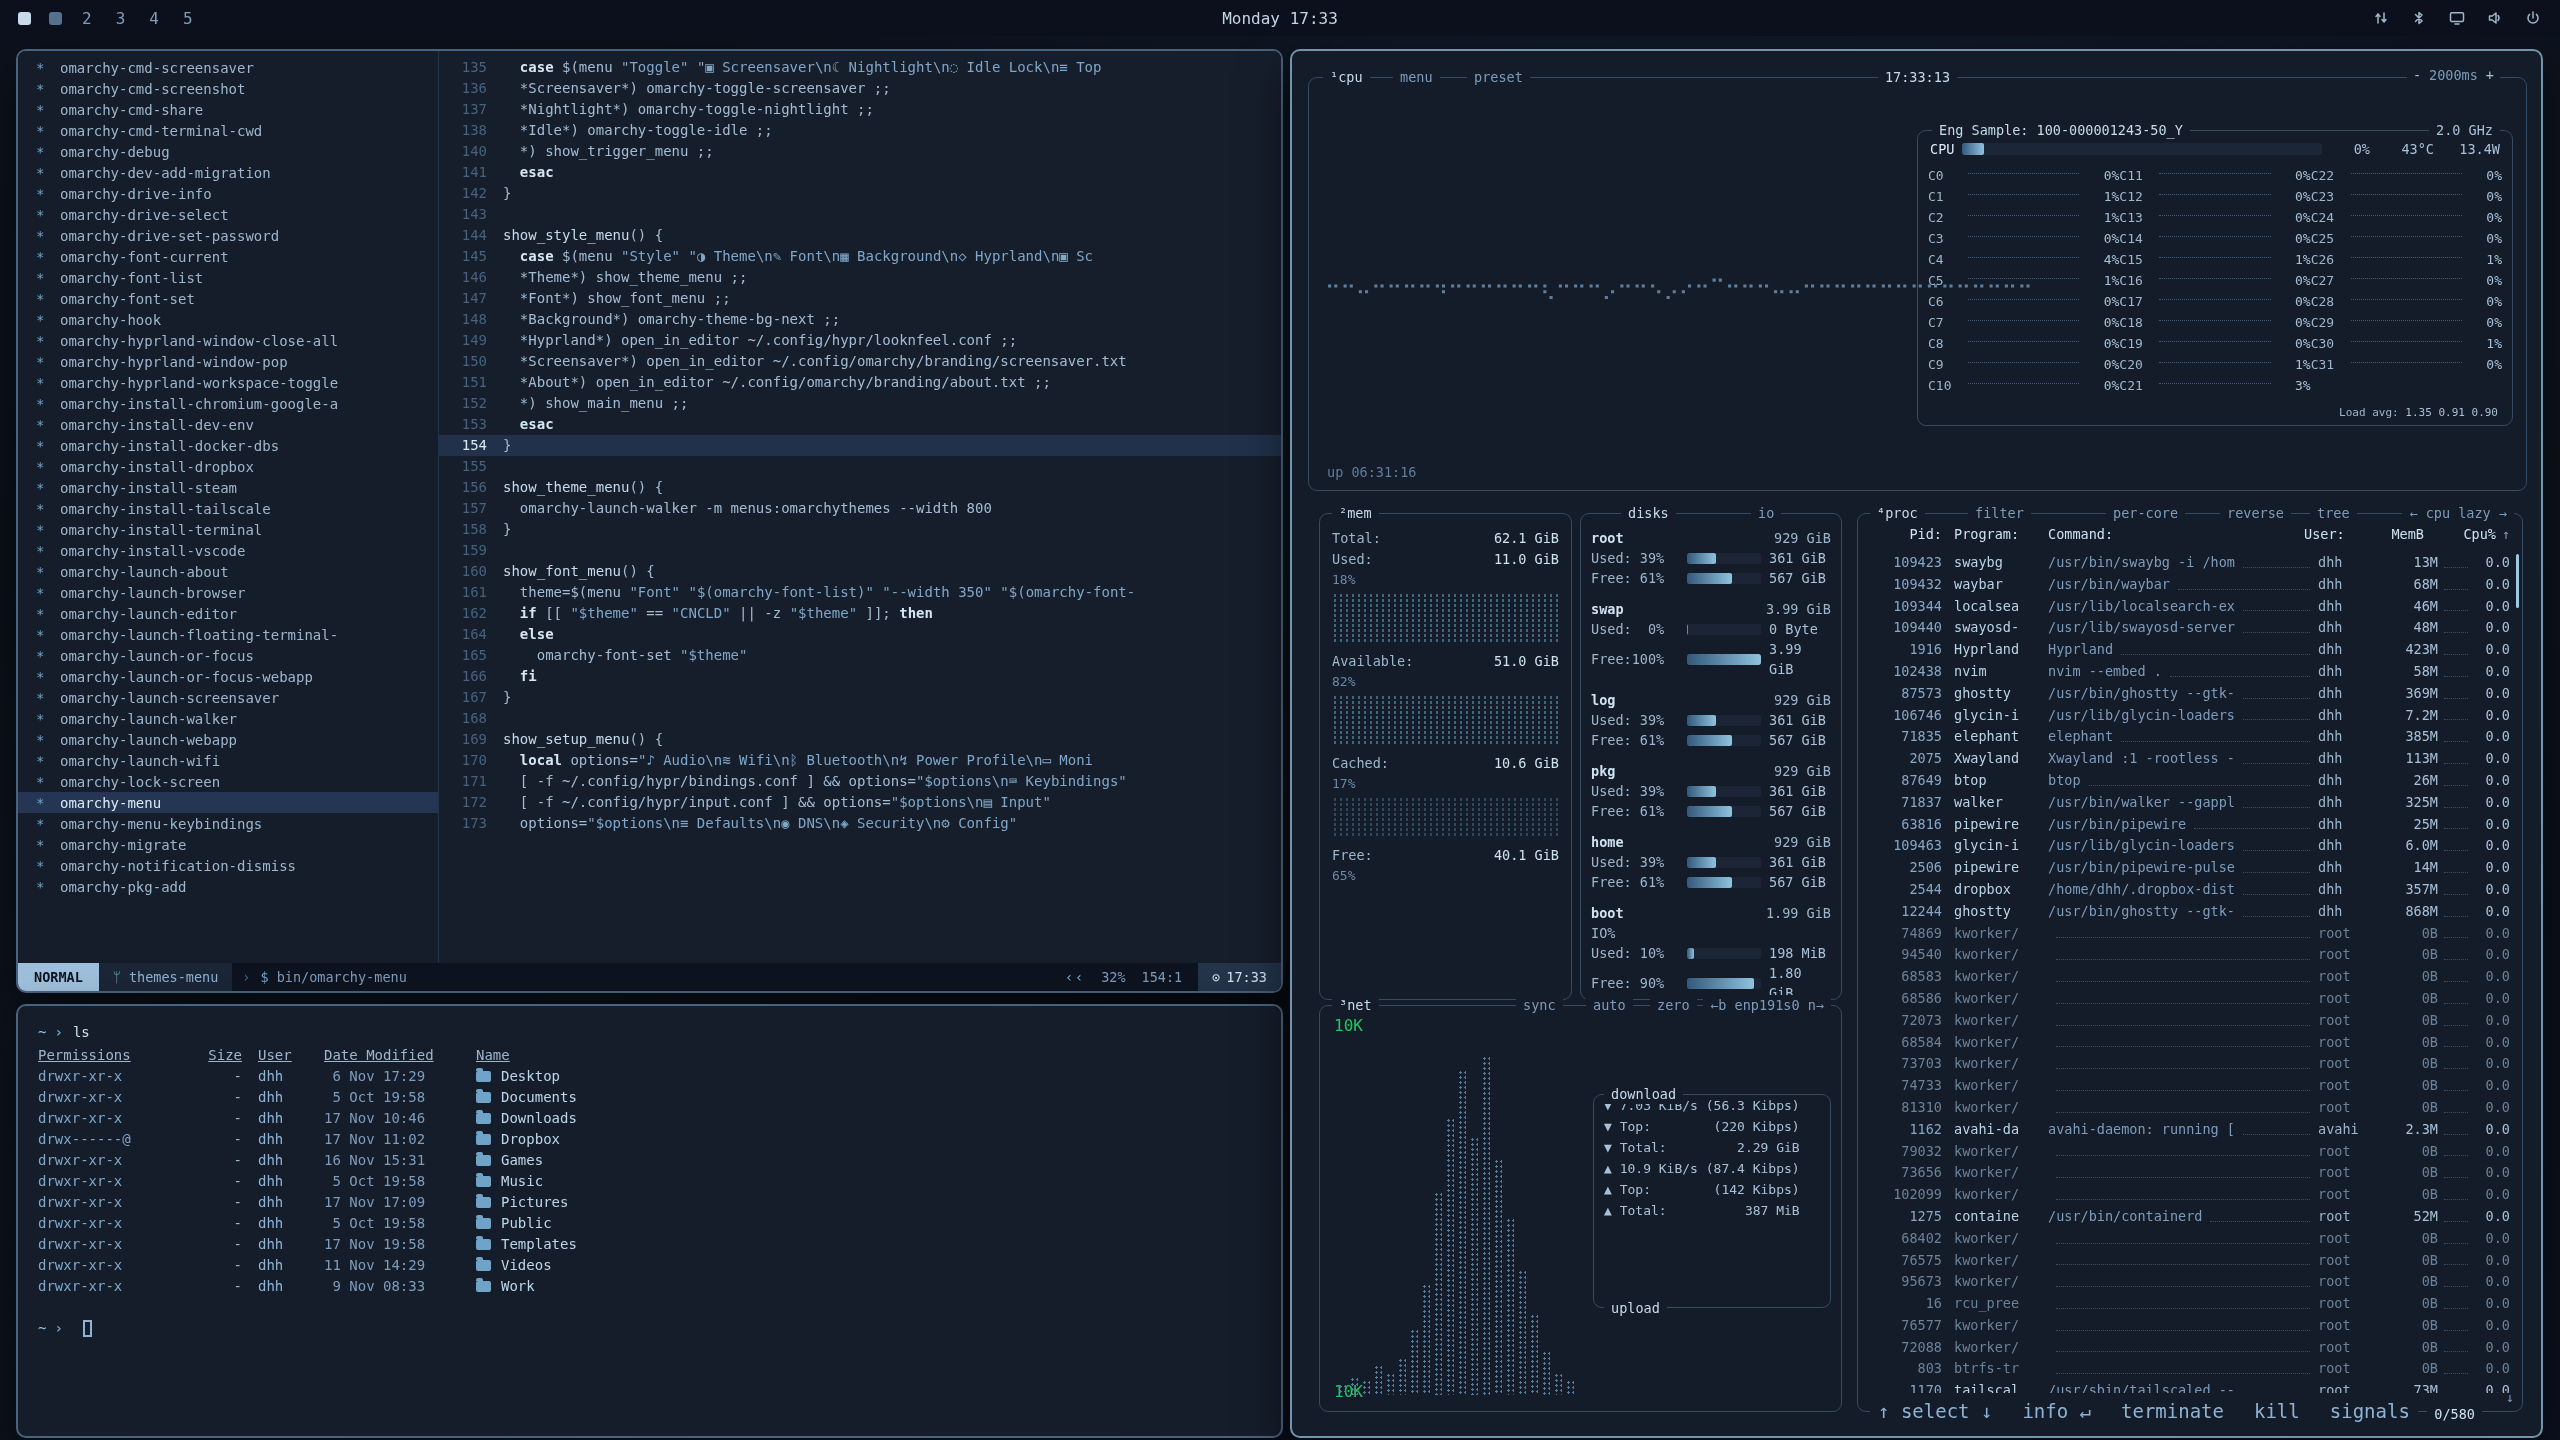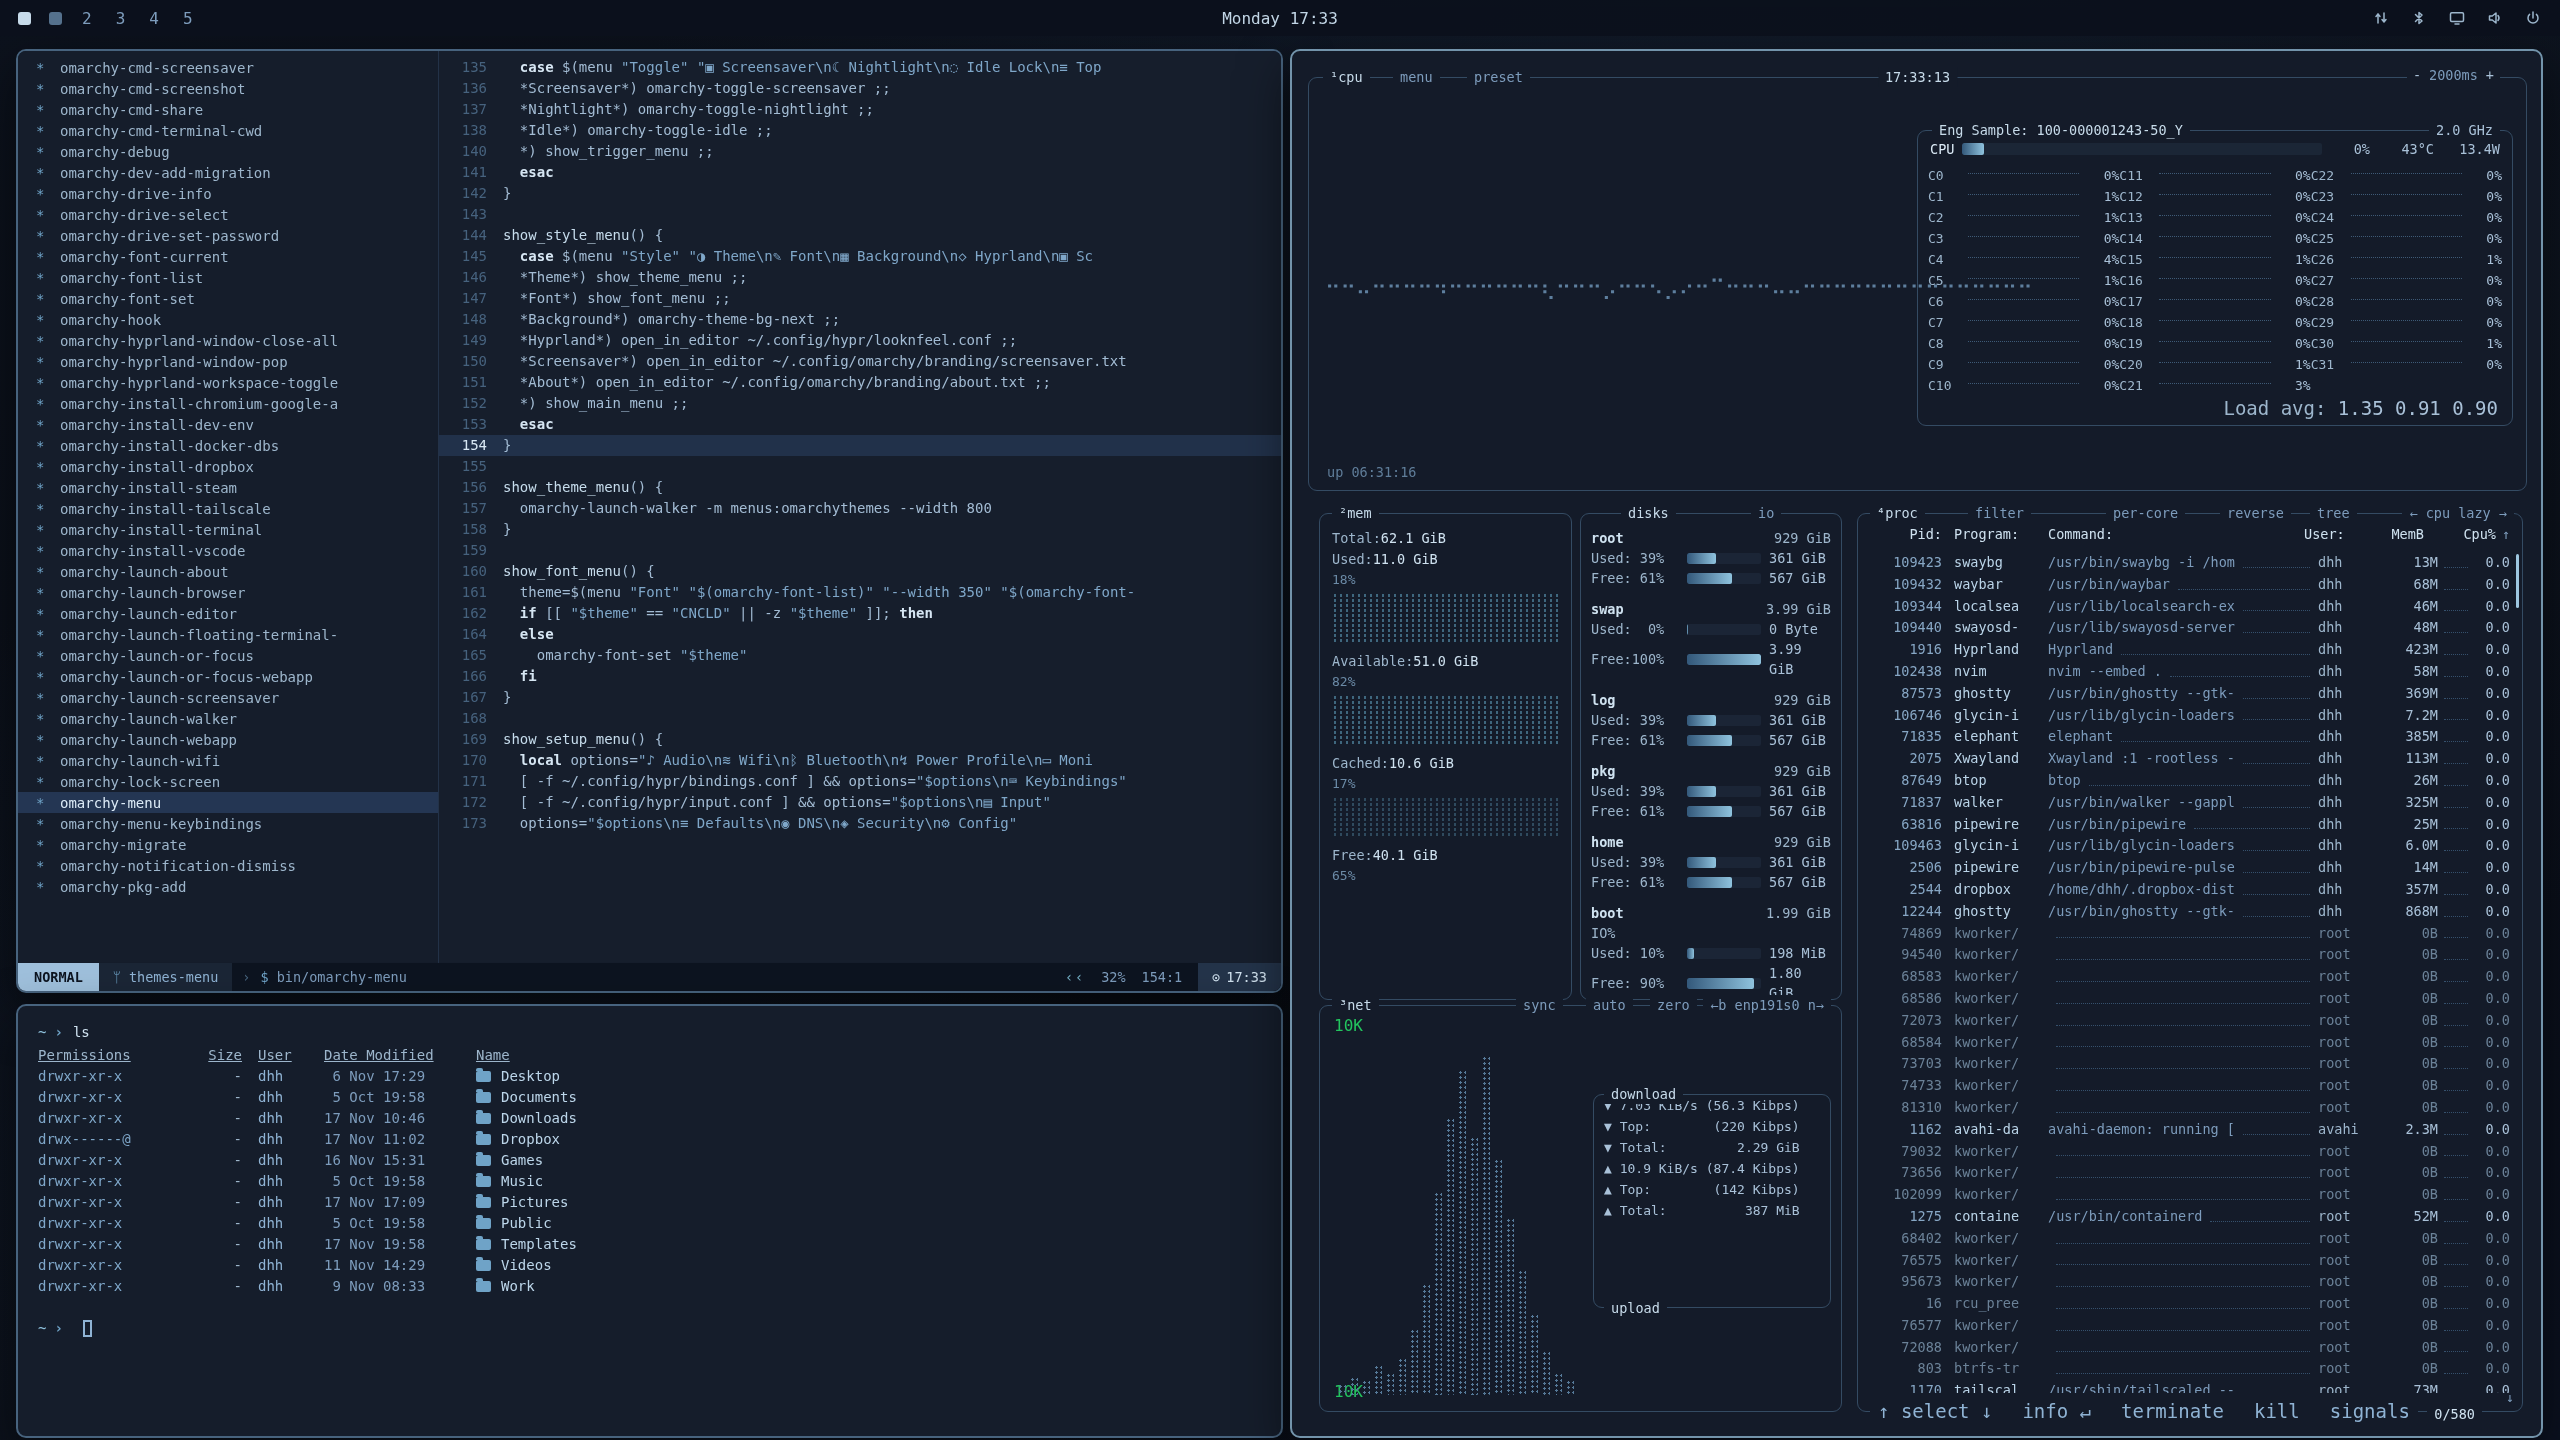--- a/index.html
+++ b/index.html
@@ -84,28 +84,28 @@
   .meter{flex:1;height:12px;background:#1b2636;border-radius:2px;position:relative;overflow:hidden}
   .meter-fill{position:absolute;left:0;top:0;bottom:0;width:6%;background:linear-gradient(90deg,#33587a,#8fc3de);border-radius:2px}
   .cpupct{width:40px;text-align:right;color:#a9c1d8}
   .cputemp{width:56px;text-align:right;color:#a9c1d8}
   .cpuwatt{width:58px;text-align:right;color:#a9c1d8}
   .cores{display:grid;grid-template-rows:repeat(11,21px);grid-auto-flow:column;grid-auto-columns:1fr;padding:2px 10px 0}
   .core{display:flex;align-items:center;font-size:13px}
   .cname{width:36px;color:#9db6cc;flex:none}
   .cdots{flex:1;border-bottom:1px dotted #3e5a76;margin:0 6px 5px 4px}
   .cpct{width:34px;text-align:right;color:#a9c1d8;flex:none}
-  .load{position:absolute;right:14px;bottom:6px;font-size:19px;color:#a9c1d8}
+  .load{position:absolute;right:14px;bottom:6px;font-size:11px;color:#a9c1d8}
   .load .llab{color:#9db6cc}
   .rate{position:absolute;top:-11px;right:26px;background:#141b29;padding:0 6px;font-size:13.5px;color:#7d9cbc;display:flex;gap:8px}
   .rate .rbtn{color:#a9c1d8}
   .tmid{left:50%;transform:translateX(-50%)}
   
   #bx-mem{left:27px;top:462px;width:253px;height:487px;padding-top:14px}
-  .mrow{display:flex;justify-content:flex-start;padding:0 12px;line-height:21px;font-size:13.5px}
+  .mrow{display:flex;justify-content:space-between;padding:0 12px;line-height:21px;font-size:13.5px}
   .mlab{color:#9db6cc}.mval{color:#cfe2f0}
   .mpct{padding:0 12px;line-height:19px;font-size:13px;color:#6b8aa6}
   .mgraph{height:50px;margin:4px 12px 8px;border-radius:2px;
     background-image:radial-gradient(circle,#4a7a94 1.2px,transparent 1.3px);background-size:6px 5px;opacity:.8}
   .mgraph.low{opacity:.5;height:40px}
   
   #bx-disks{left:288px;top:462px;width:262px;height:487px;padding-top:12px}
   .disk{margin:0 10px 11px}
   .drow{display:flex;align-items:center;line-height:20px;font-size:13.5px}
   .dname{flex:1;color:#cfe2f0;font-weight:bold}

